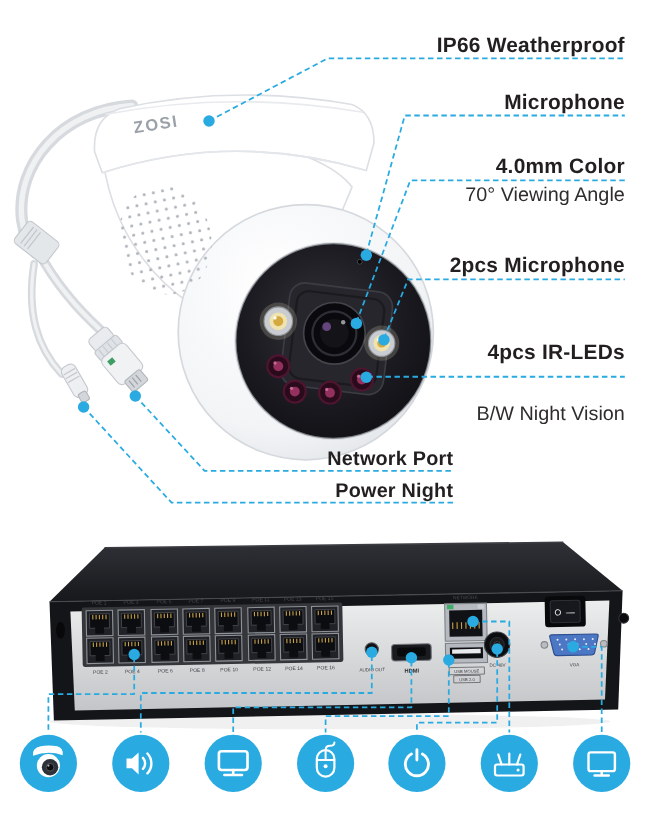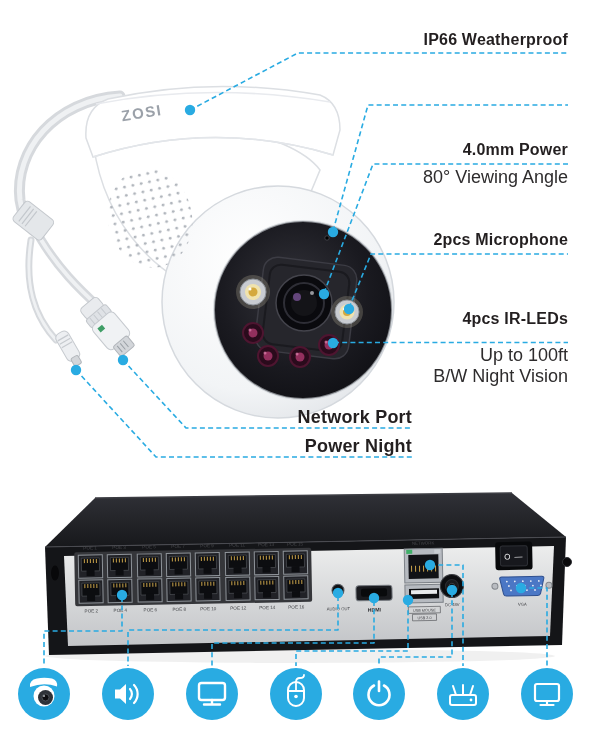--- a/index.html
+++ b/index.html
@@ -1,20 +1,20 @@
 <!DOCTYPE html>
 <html><head>
 <meta charset="utf-8">
 <style>
   html,body{margin:0;padding:0;background:#fff;}
   #stage{position:relative;width:600px;height:750px;background:#fff;overflow:hidden;
          font-family:"Liberation Sans",sans-serif;}
   #scene{position:absolute;left:0;top:0;}
   .callout{position:absolute;white-space:nowrap;color:#231F20;}
-  .co-title{font-weight:bold;font-size:16px;letter-spacing:.2px;}
+  .co-title{font-weight:bold;font-size:19px;letter-spacing:.2px;}
   .co-title.small{font-size:18px;}
   .co-sub{font-size:18px;font-weight:400;color:#2e2c2d;}
 </style>
 </head>
 <body>
 
 <div id="stage">
 
 <svg id="scene" width="600" height="750" viewBox="0 0 600 750">
   <defs>
@@ -344,22 +344,22 @@
 
     <g transform="translate(547,694)">
       <circle r="26" fill="#29ABE2"></circle>
       <rect x="-12" y="-10" width="24" height="17" rx="2" fill="none" stroke="#fff" stroke-width="2.2"></rect>
       <path d="M0,7 V11 M-6.5,11 H6.5" stroke="#fff" stroke-width="2.2" fill="none" stroke-linecap="round"></path>
     </g>
   </g>
 </svg>
 
 <div class="callout co-title" style="right:32px;top:31px">IP66 Weatherproof</div>
-<div class="callout co-title" style="right:32px;top:141px">4.0mm Power</div>
-<div class="callout co-sub" style="right:32px;top:167px">80° Viewing Angle</div>
+<div class="callout co-title" style="right:32px;top:83px">Microphone</div>
+<div class="callout co-title" style="right:32px;top:141px">4.0mm Color</div>
+<div class="callout co-sub" style="right:32px;top:167px">70° Viewing Angle</div>
 <div class="callout co-title" style="right:32px;top:231px">2pcs Microphone</div>
 <div class="callout co-title" style="right:32px;top:310px">4pcs IR-LEDs</div>
-<div class="callout co-sub" style="right:32px;top:345px">Up to 100ft</div>
 <div class="callout co-sub" style="right:32px;top:366px">B/W Night Vision</div>
 <div class="callout co-title small" style="right:188px;top:407px">Network Port</div>
 <div class="callout co-title small" style="right:188px;top:436px">Power Night</div>
 
 </div>
 
 </body></html>

